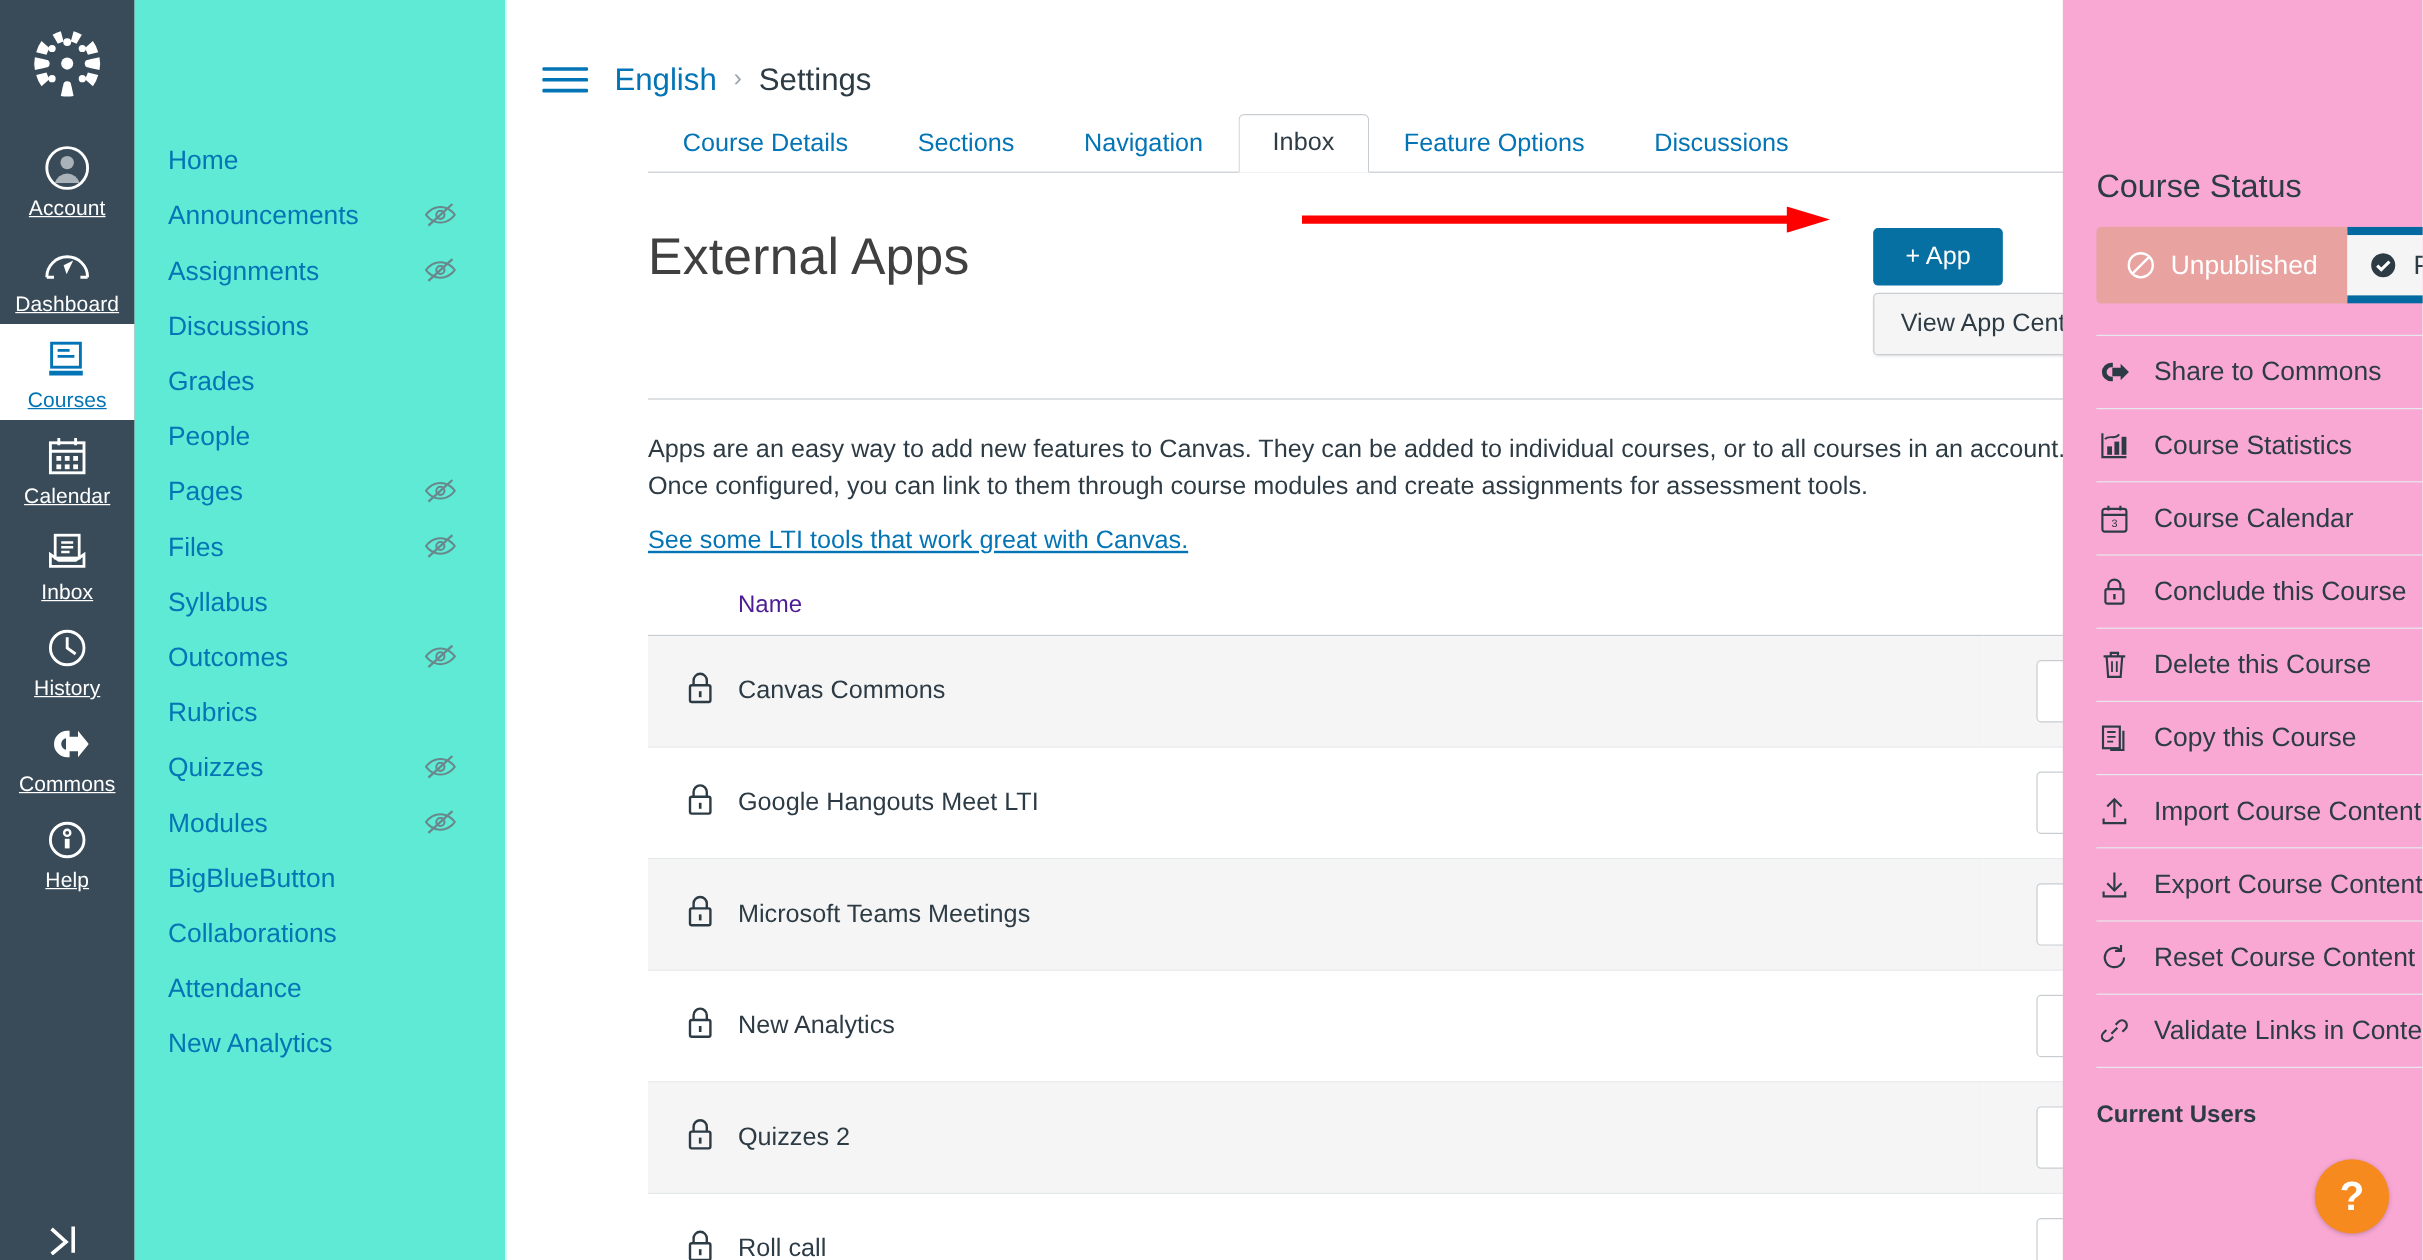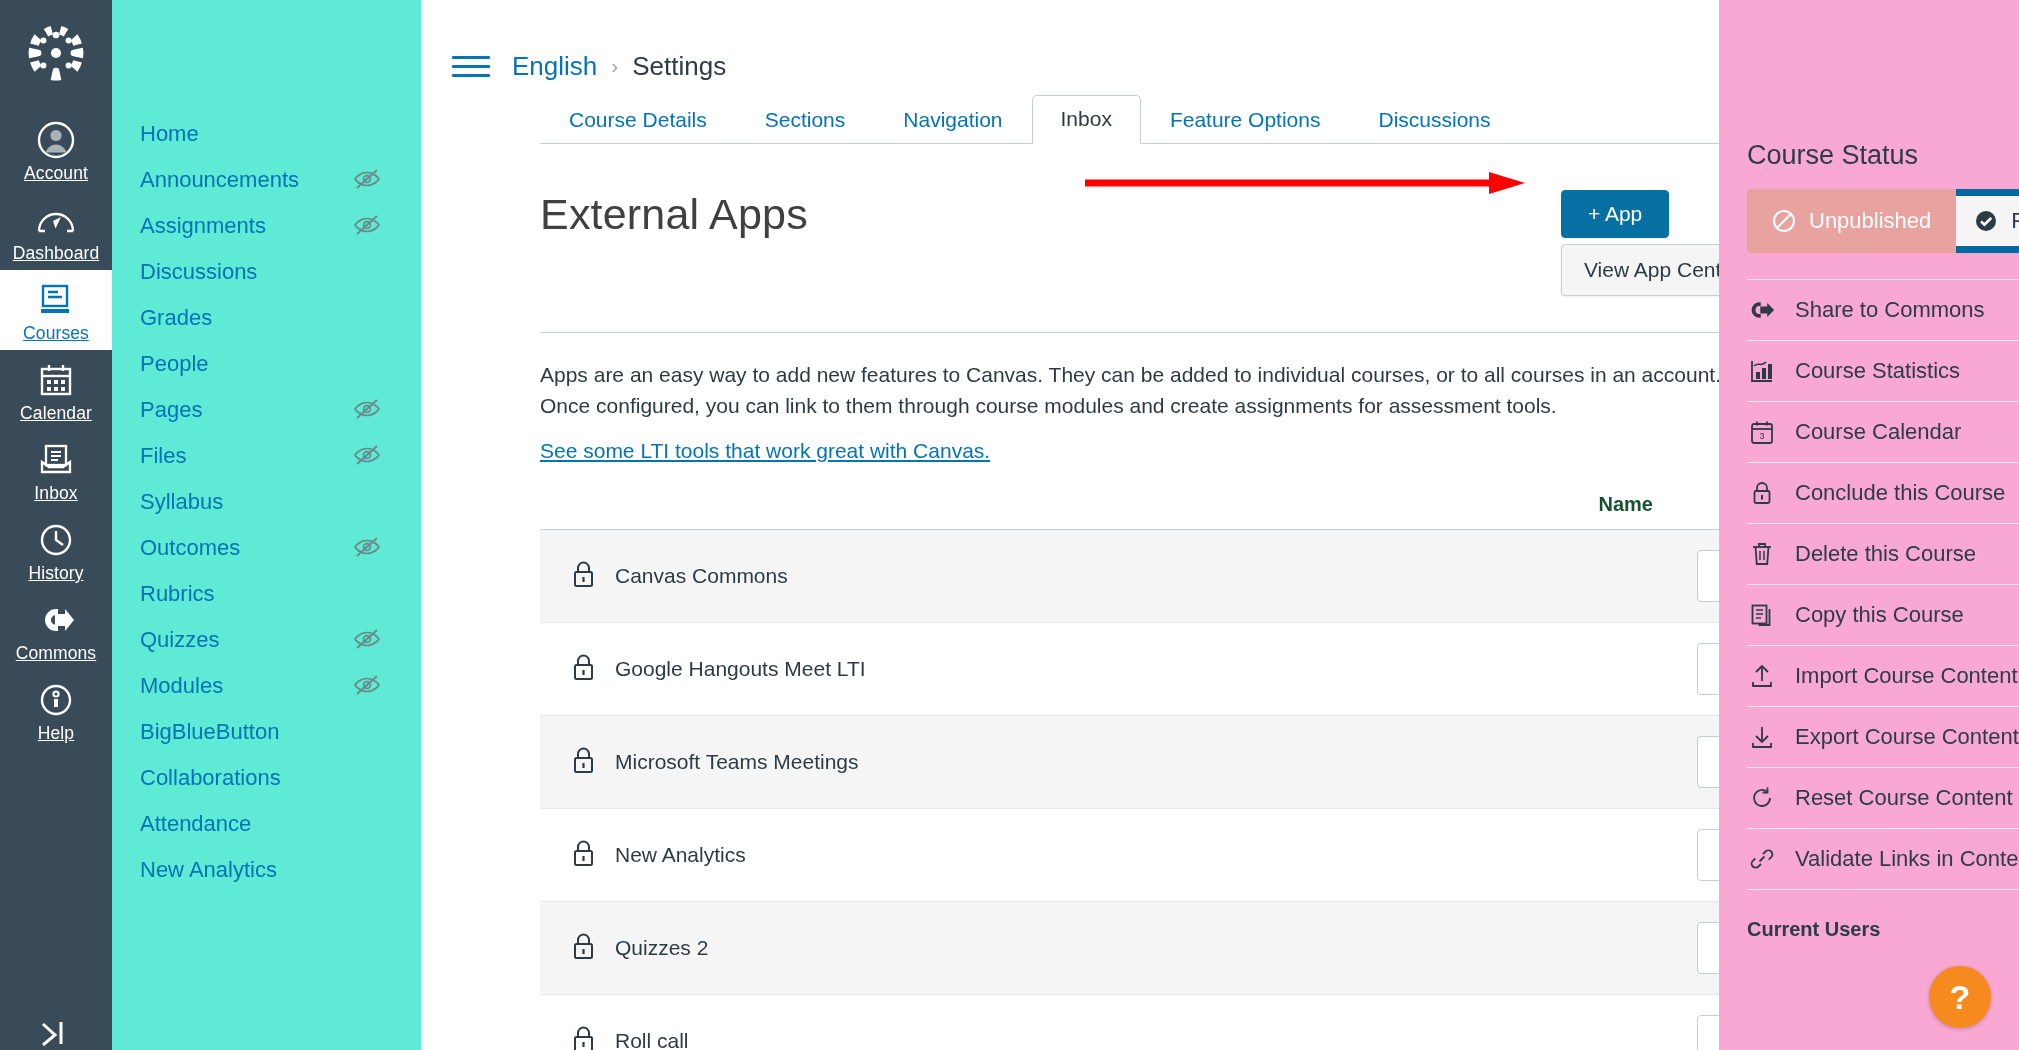--- a/index.html
+++ b/index.html
@@ -93,21 +93,21 @@
 
   .rulehr { width: 1223px; height:1px; background:#C7CDD1; margin-top: 36px; }
 
   .desc { width: 1190px; font-size: 21px; line-height: 31px; color:#2D3B45; padding-top: 26px; }
   .ltilink { display:inline-block; margin-top: 18px; font-size: 21px; color:#0374B5;
              text-decoration: underline; cursor:pointer; }
 
   
   .apptable { width: 1223px; margin-top: 30px; border-collapse: collapse; }
   .apptable th {
-    text-align:right; font-size: 20px; color:#14532d; font-weight:700;
+    text-align:left; font-size: 20px; color:#4c1d95; font-weight:400;
     padding: 0 0 13px 0; border-bottom: 1px solid #C7CDD1;
   }
   .apptable th.c-lock { width: 75px; }
   .apptable th.c-act { width: 110px; }
   .apptable td { padding: 20px 0; font-size: 21px; color:#2D3B45;
                  border-bottom: 1px solid #E6E9EB; vertical-align: middle; }
   .apptable tr.odd td { background: #F5F5F5; }
   .lockcell { padding-left: 30px !important; color:#394B58; }
   .infobtn {
     width: 52px; height: 52px; border:1px solid #C7CDD1; border-radius:4px;

